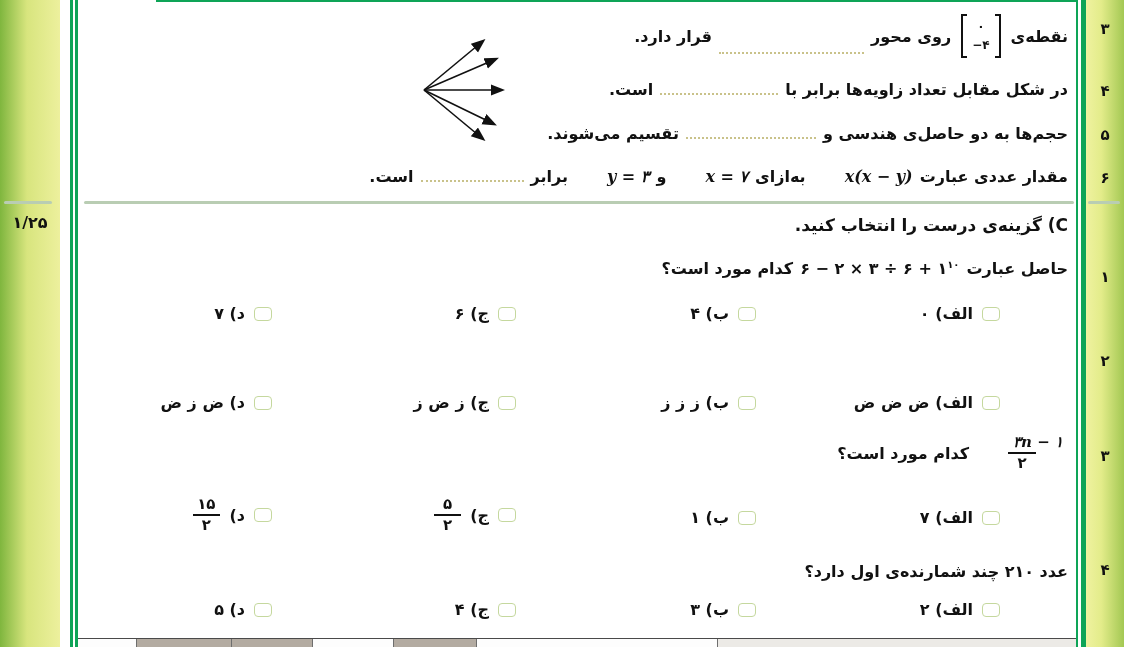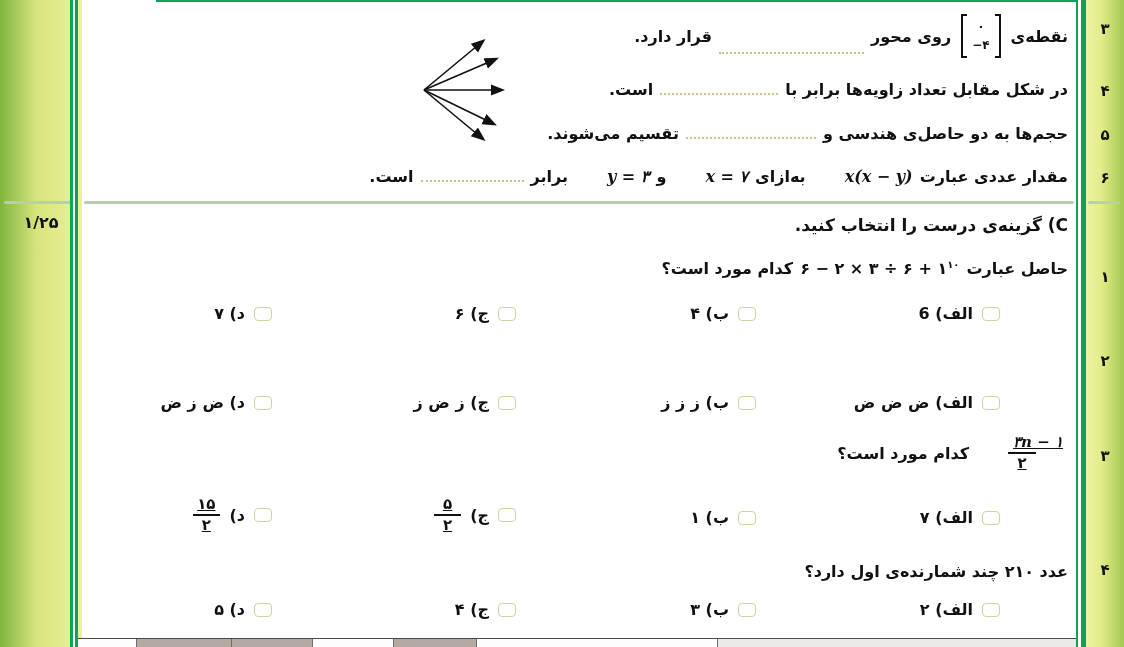--- a/index.html
+++ b/index.html
@@ -3,21 +3,21 @@
 <meta charset="utf-8">
 <style>
   * { margin:0; padding:0; box-sizing:border-box; }
   body { margin:0; background:#fff; }
   .page {
     position:relative; width:1124px; height:647px; overflow:hidden;
     background:#fff; font-family:"DejaVu Sans", sans-serif; color:#111;
   }
   
   .left-col {
-    position:absolute; left:0; top:0; bottom:0; width:82px;
+    position:absolute; left:0; top:0; bottom:0; width:60px;
     background:linear-gradient(90deg,#7fb63e 0%,#d8e57e 45%,#edf09d 100%);
   }
   .vline-left {
     position:absolute; left:70px; top:0; bottom:0; width:8px;
     background:linear-gradient(90deg,#0ea457 0 3.5px,#ffffff 3.5px 5.5px,#0ea457 5.5px 8px);
   }
   .vline-right {
     position:absolute; left:1076px; top:0; bottom:0; width:10px;
     background:linear-gradient(90deg,#0ea457 0 2px,#ffffff 2px 5px,#0ea457 5px 10px);
   }
@@ -42,21 +42,21 @@
   .ltr { direction:ltr; unicode-bidi:embed; }
   .math { font-family:"DejaVu Serif", serif; font-style:italic;margin-left:32px; }
   sup { font-size:10px; line-height:0; }
 
   .vec { direction:ltr; display:inline-flex; align-items:stretch; margin:0 3px; }
   .vec .br  { width:6px; }
   .vec .brl { border-left:2px solid #111; border-top:2px solid #111; border-bottom:2px solid #111; }
   .vec .brr { border-right:2px solid #111; border-top:2px solid #111; border-bottom:2px solid #111; }
   .vec .vals { display:flex; flex-direction:column; justify-content:space-between; padding:3px 5px; font-size:12px; line-height:1.6; text-align:center; }
 
-  .frac { display:inline-flex; flex-direction:column; align-items:center; line-height:1.15; font-size:15px; font-weight:bold;text-decoration:underline; }
+  .frac { display:inline-flex; flex-direction:column; align-items:center; line-height:1.15; font-size:15px; font-weight:bold; }
   .frac .num { padding:0 5px 1px; direction:ltr; unicode-bidi:embed; }
   .frac .den { border-top:2px solid #111; padding:1px 9px 0; }
 
   .optrow { position:absolute; left:0; right:0; height:30px; }
   .opt { position:absolute; top:0; display:flex; direction:rtl; align-items:center; gap:9px; font-weight:bold; font-size:16px; white-space:nowrap; }
   .cb { width:18px; height:14px; background:#fff; border:1.5px solid #c5d89e; border-radius:4px; display:inline-block; flex:0 0 auto; }
 
   .header-row { position:absolute; right:8px; direction:rtl; font-weight:bold; font-size:17px; }
 
   .figure { position:absolute; left:338px; top:28px; }
@@ -137,21 +137,21 @@
     <div class="header-row" style="top:215px;">C) گزینه‌ی درست را انتخاب کنید.</div>
 
     <div class="row" style="top:259px;">
       <span>حاصل عبارت</span>
       <span class="ltr"><span>۶ − ۲ × ۳ ÷ ۶ + ۱</span><sup>۱۰</sup></span>
       <span>کدام مورد است؟</span>
     </div>
     <div class="optrow" style="top:304px;">
       <div class="opt" style="right:76px;">
         <span class="cb"></span>
-        <span>الف) 6</span>
+        <span>الف) ۰</span>
       </div>
       <div class="opt" style="right:320px;">
         <span class="cb"></span>
         <span>ب) ۴</span>
       </div>
       <div class="opt" style="right:560px;">
         <span class="cb"></span>
         <span>ج) ۶</span>
       </div>
       <div class="opt" style="right:804px;">

